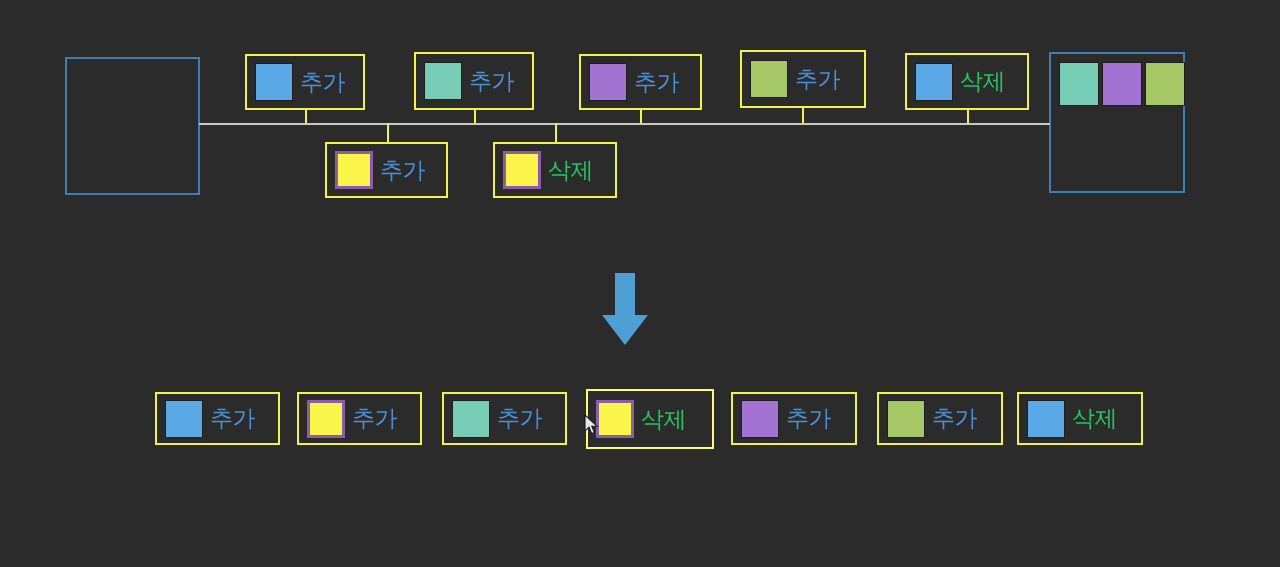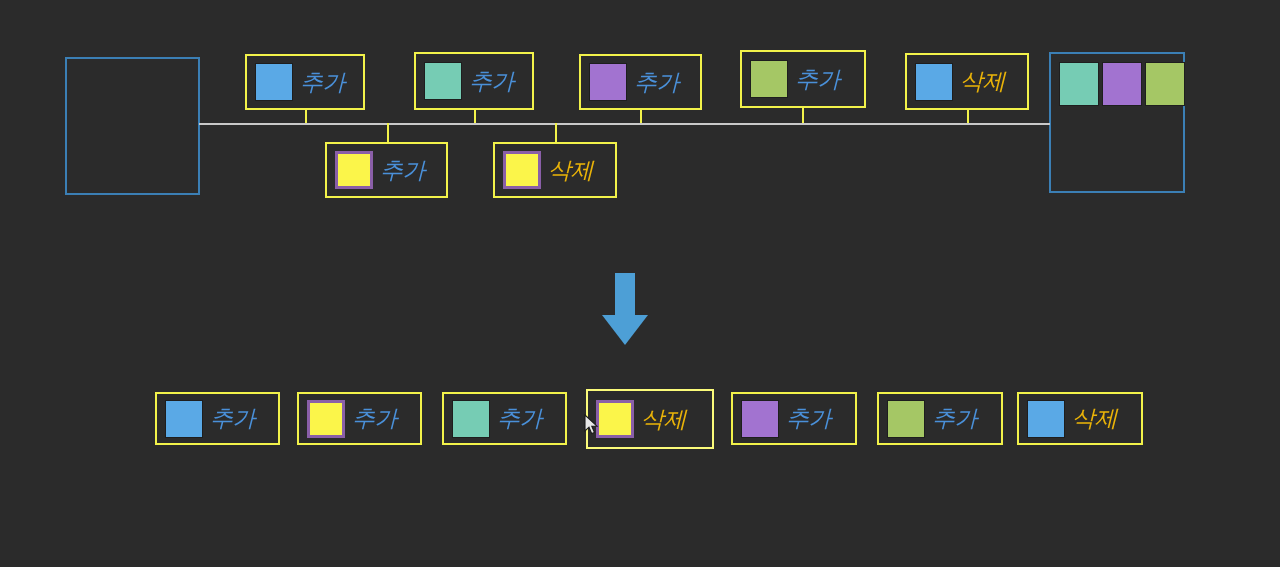--- a/index.html
+++ b/index.html
@@ -10,21 +10,20 @@
     background: #2b2b2b;
     overflow: hidden;
     font-family: "DejaVu Sans", "Liberation Sans", sans-serif;
   }
 
   #stage {
     position: relative;
     width: 1024px;
     height: 567px;
     background: #2b2b2b;
-    font-style: italic;
   }
 
   
   .node {
     position: absolute;
     display: flex;
     align-items: center;
     border: 2px solid #f2f24a;
     background: #2b2b2b;
     padding: 0 10px 0 8px;
@@ -40,21 +39,21 @@
   }
   .swatch.sw-yellow { border: 3px solid #8a5fa8; }
 
   .node-label {
     font-size: 23px;
     line-height: 1;
     white-space: nowrap;
     letter-spacing: -0.5px;
   }
   .lbl-add { color: #4a90d9; }
-  .lbl-del { color: #eab308; }
+  .lbl-del { color: #22c55e; }
 
   
   .frame {
     position: absolute;
     border: 2px solid #3b7fb5;
     background: #2b2b2b;
   }
   .frame-inner {
     position: absolute;
     left: 8px;

